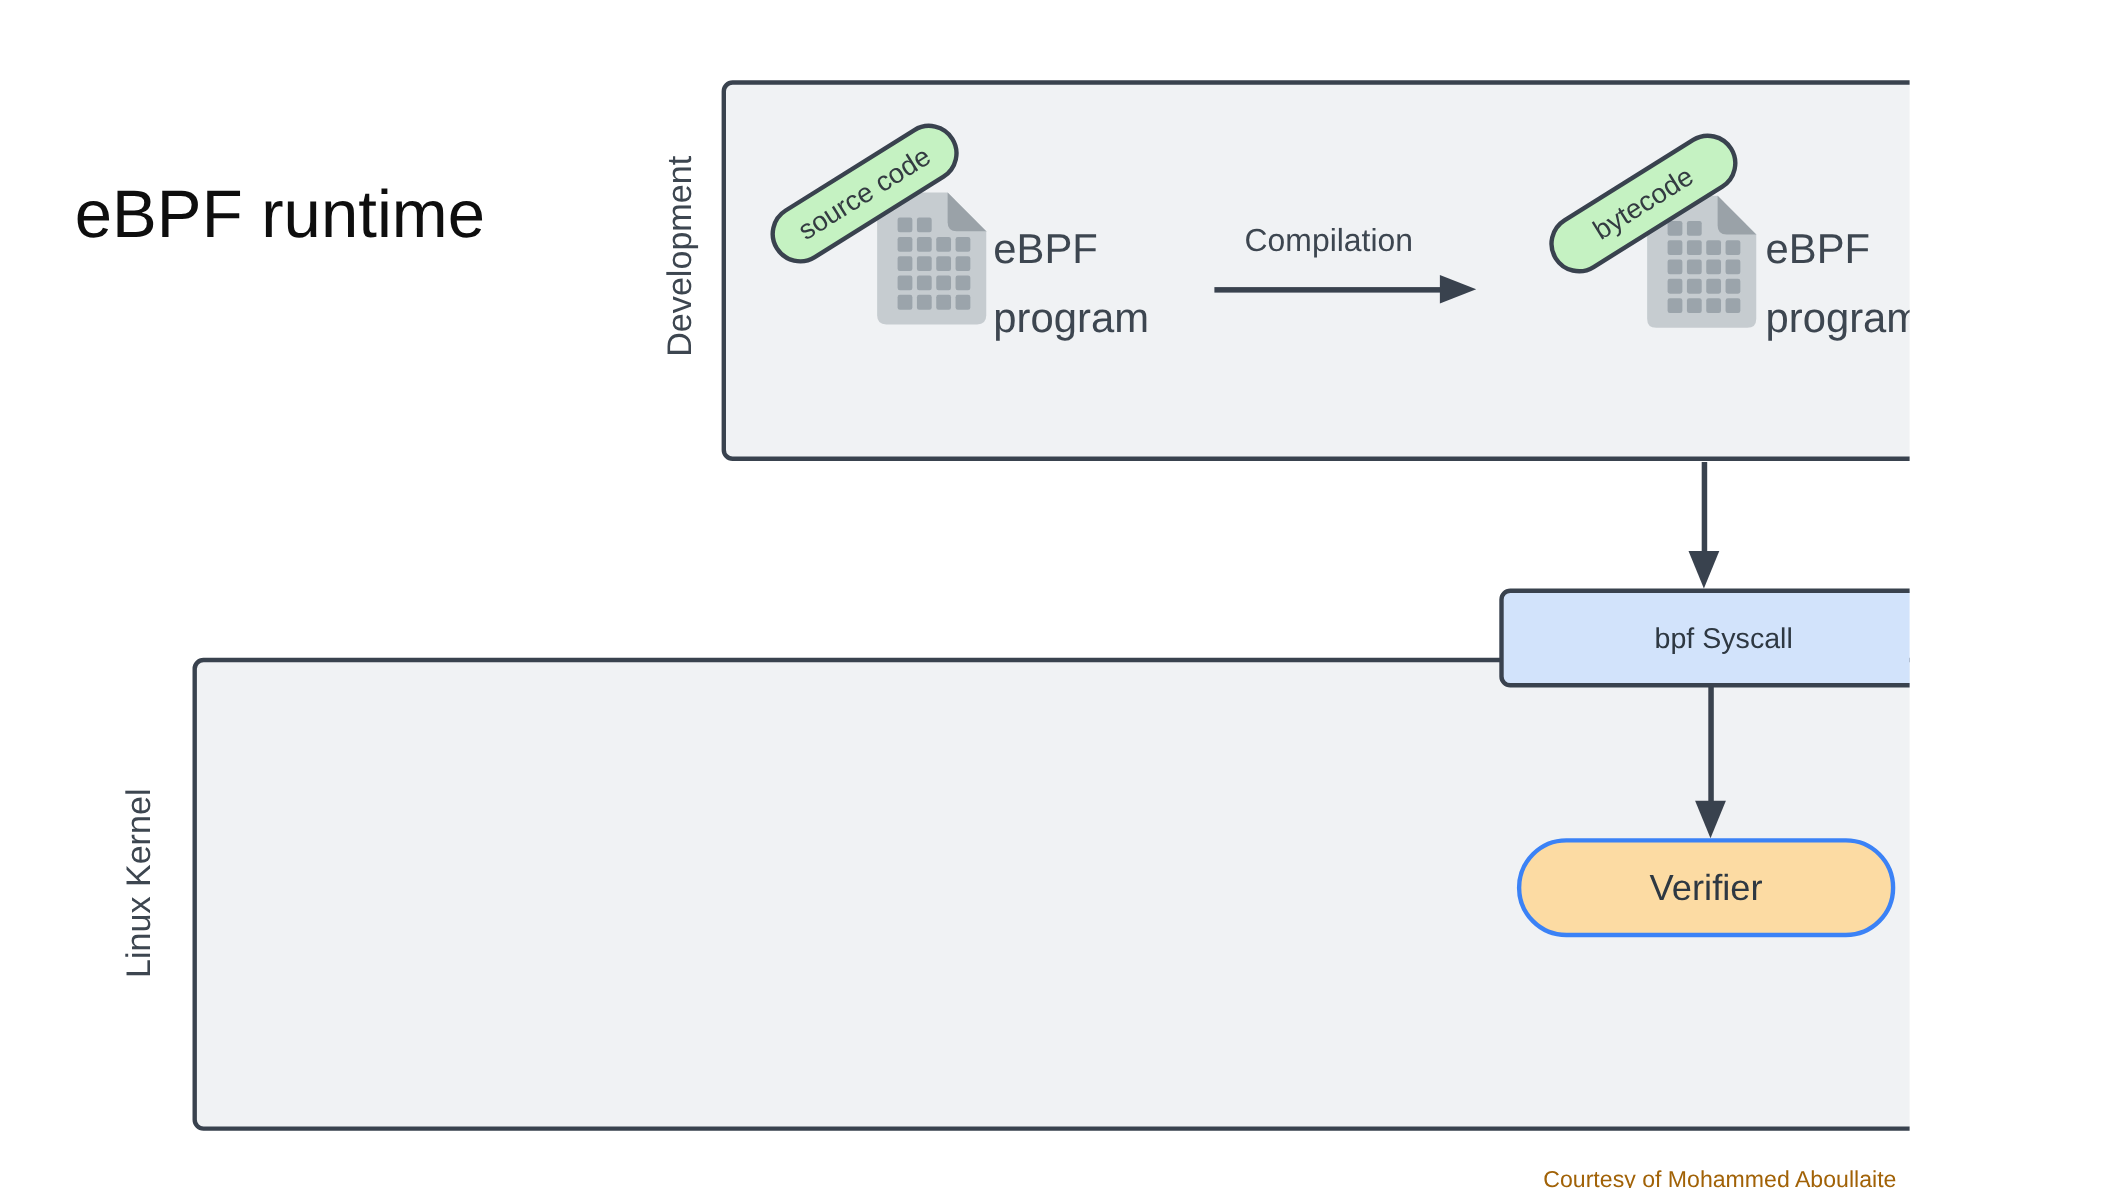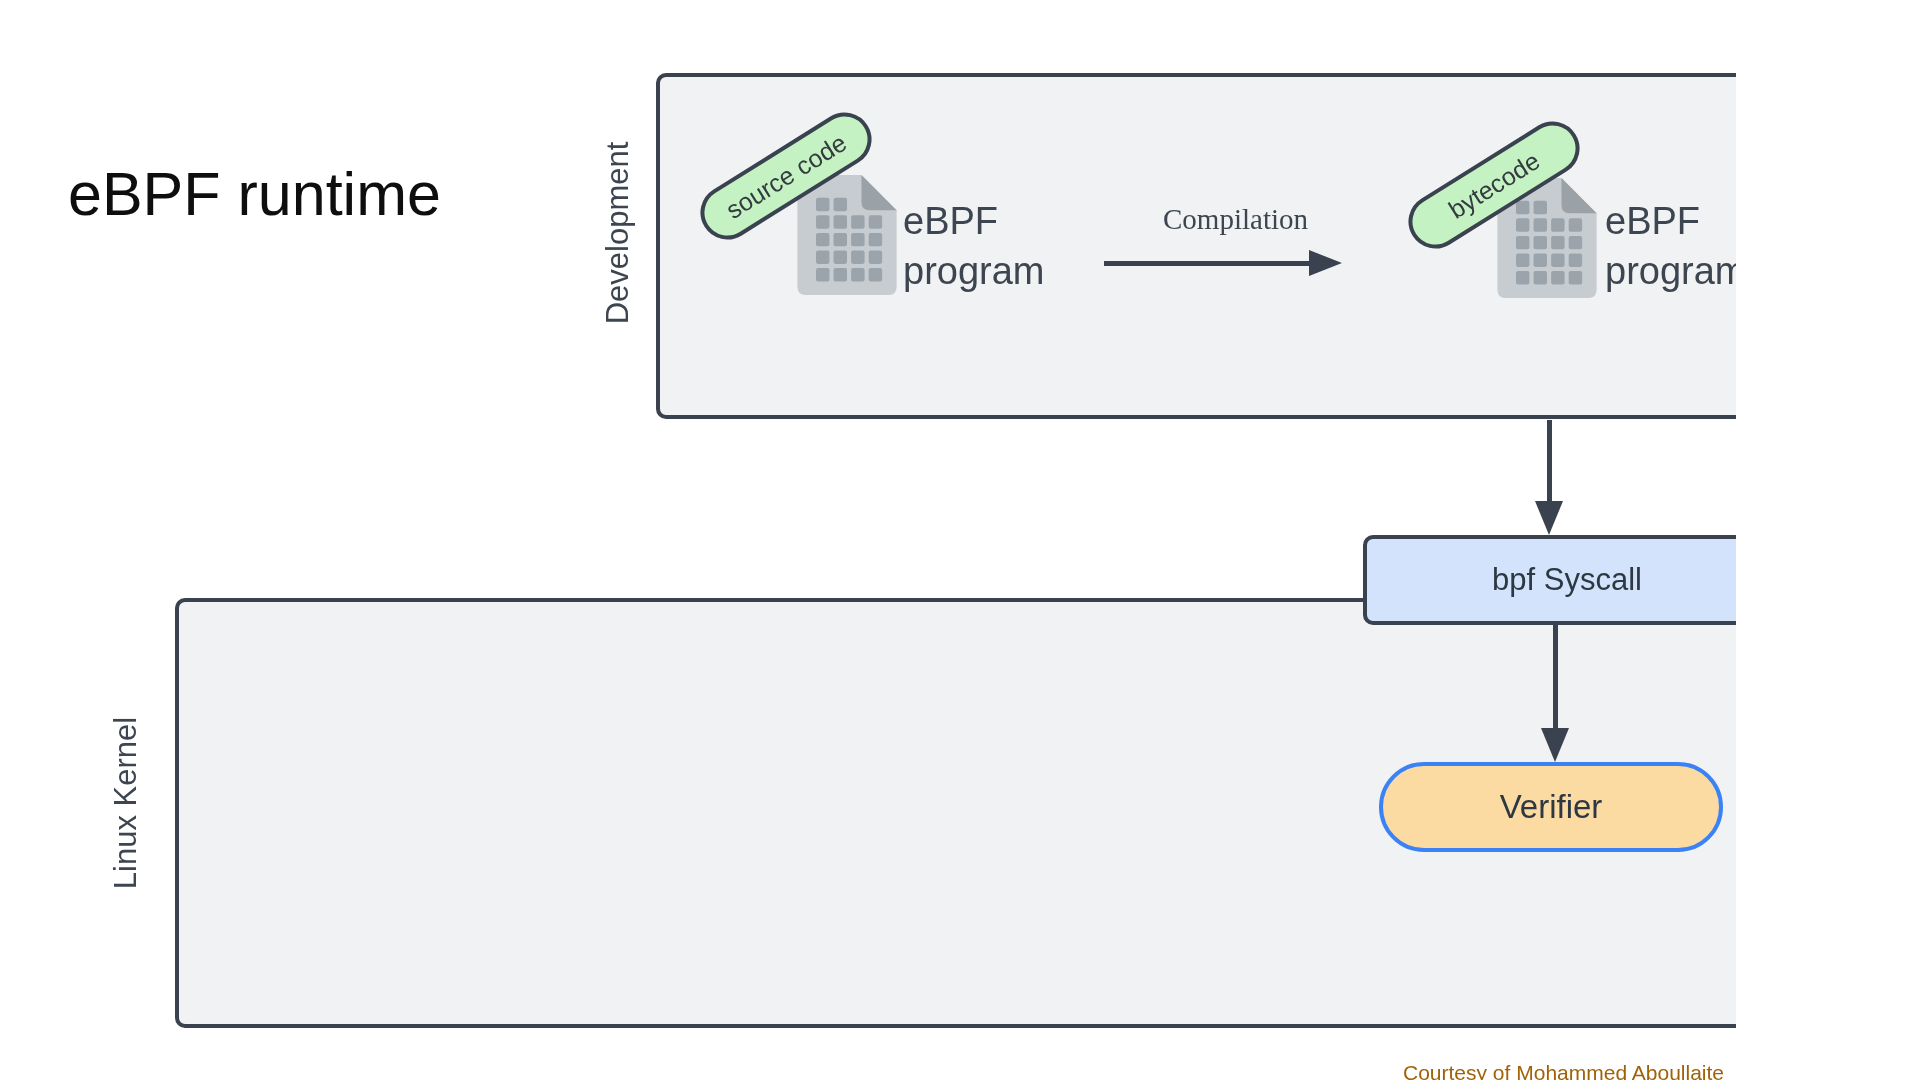--- a/index.html
+++ b/index.html
@@ -44,28 +44,28 @@
     display:flex;align-items:center;justify-content:center;
     font-size:25px;color:#333b41;transform:rotate(-32deg);z-index:2;
     white-space:nowrap;
   }
   .tag-source{left:690px;top:136px;}
   .tag-bytecode{left:1398px;top:145px;}
   .file-icon{position:absolute;width:104px;height:124px;z-index:1;}
   .file-icon-left{left:795px;top:160px;}
   .file-icon-right{left:1495px;top:163px;}
   .program-label{
-    position:absolute;width:180px;font-size:38px;line-height:50px;
+    position:absolute;width:180px;font-size:38px;line-height:63px;
     color:var(--text-dark);
   }
   .program-left{left:903px;top:183px;}
   .program-right{left:1605px;top:183px;}
   .compilation-label{
-    position:absolute;left:1108px;top:190px;width:200px;text-align:right;
-    font-size:29px;color:var(--text-dark);font-family:Liberation Serif, serif;
+    position:absolute;left:1108px;top:190px;width:200px;text-align:center;
+    font-size:29px;color:var(--text-dark);
   }
   .h-line{position:absolute;height:5px;background:var(--outline);}
   .v-line{position:absolute;width:5px;background:var(--outline);}
   .compilation-line{left:1104px;top:248px;width:207px;}
   .arrowhead-right{
     position:absolute;width:0;height:0;
     border-top:13px solid transparent;border-bottom:13px solid transparent;
     border-left:33px solid var(--outline);
   }
   .compilation-head{left:1309px;top:237px;}
@@ -75,21 +75,21 @@
     border-top:34px solid var(--outline);
   }
   .arrow1-line{left:1547px;top:407px;height:82px;}
   .arrow1-head{left:1535px;top:488px;}
   .arrow2-line{left:1553px;top:610px;height:106px;z-index:2;}
   .arrow2-head{left:1541px;top:715px;z-index:2;}
   .syscall-box{
     position:absolute;left:1363px;top:522px;width:408px;height:90px;
     background:var(--syscall-blue);border:4px solid var(--outline);
     border-radius:10px;display:flex;align-items:center;justify-content:center;
-    font-size:31px;font-weight:500;color:#2e3842;z-index:3;
+    font-size:26px;font-weight:500;color:#2e3842;z-index:3;
   }
   .verifier-pill{
     position:absolute;left:1379px;top:749px;width:344px;height:90px;
     background:var(--verifier-orange);border:4px solid #3b82f6;
     border-radius:45px;display:flex;align-items:center;justify-content:center;
     font-size:33px;font-weight:500;color:#2e3842;z-index:2;
   }
   .footer-credit{
     position:absolute;right:12px;top:1048px;font-size:21px;color:#a16207;
   }

